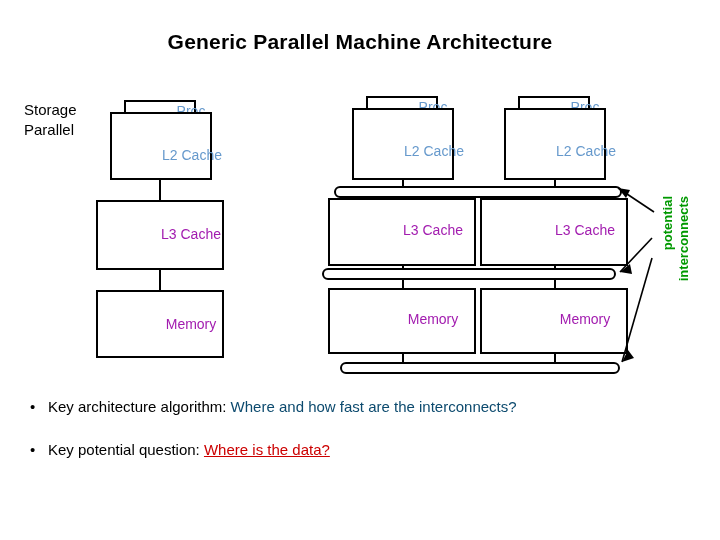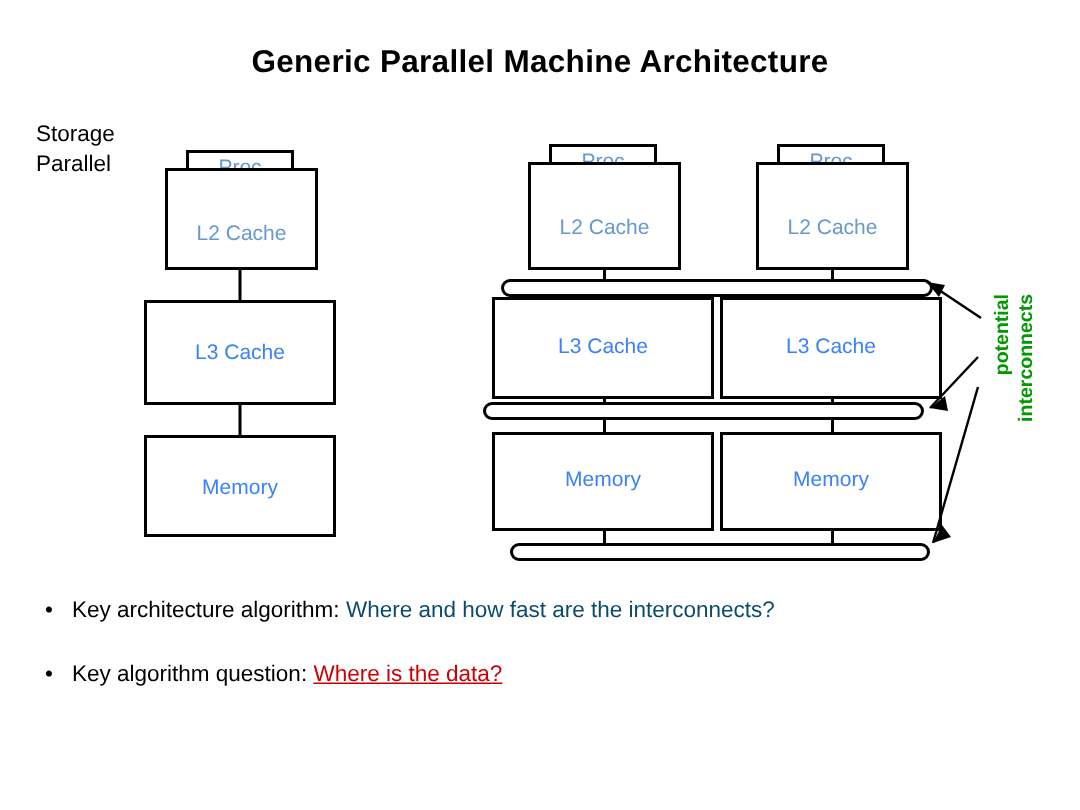--- a/index.html
+++ b/index.html
@@ -30,34 +30,35 @@
     letter-spacing: 0.2px;
   }
   .box {
     position: absolute;
     border: 2px solid #000000;
     background: #ffffff;
     box-sizing: border-box;
   }
   .lbl {
     position: absolute;
-    color: #3b82f6;
+    color: #a21caf;
     font-size: 14px;
     white-space: nowrap;
   }
   .lbl-blue {
     color: #6699cc;
   }
   .center {
     text-align: center;
+    margin-left: 31px;
   }
   .storage-hier {
     position: absolute;
     left: 24px;
-    top: 80px;
+    top: 100px;
     font-size: 15px;
     line-height: 20px;
     color: #000000;
     font-weight: normal;
   }
   .bus {
     position: absolute;
     background: #ffffff;
     border: 2px solid #000000;
     border-radius: 9px;
@@ -204,18 +205,18 @@
   </div>
 
   <div class="bullets">
     <div class="bullet-row">
       <span class="bullet-dot">•</span>
       <span>Key architecture algorithm:</span>
       <span class="red">Where and how fast are the interconnects?</span>
     </div>
     <div class="bullet-row">
       <span class="bullet-dot">•</span>
-      <span>Key algorithm question:</span>
+      <span>Key potential question:</span>
       <span class="underline-red">Where is the data?</span>
     </div>
   </div>
 
 </div>
 
 </body></html>

